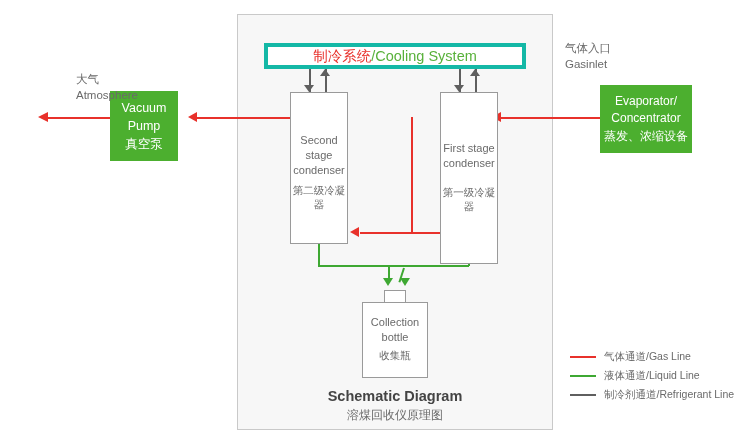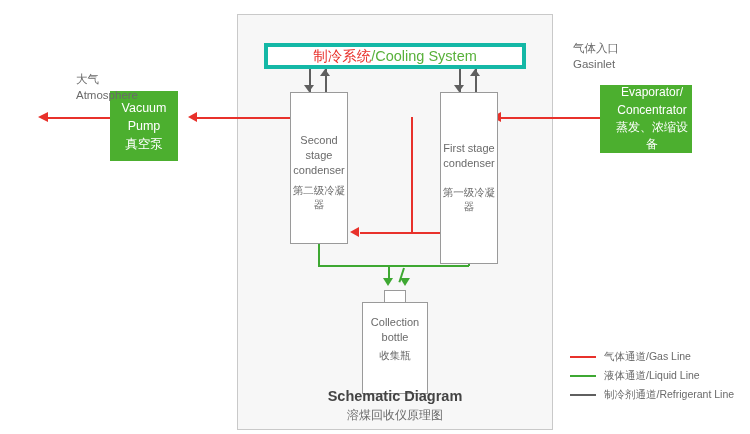--- a/index.html
+++ b/index.html
@@ -85,27 +85,27 @@
     color: #ffffff;
     text-align: center;
     font-size: 12.5px;
     line-height: 1.45;
     display: flex;
     align-items: center;
     justify-content: center;
     box-sizing: border-box;
   }
   #vacuum-pump { left: 110px; top: 91px; width: 68px; height: 70px; }
-  #evaporator  { left: 600px; top: 85px; width: 92px; height: 68px; font-size: 12px; padding-left: 12px; }
+  #evaporator  { left: 600px; top: 85px; width: 92px; height: 68px; font-size: 12px; }
 
   
   .bottle {
     position: absolute;
     left: 362px; top: 302px;
-    width: 66px; height: 92px;
+    width: 66px; height: 76px;
     border: 1px solid #9a9a9a;
     background: #ffffff;
     box-sizing: border-box;
     color: #6a6a6a;
     font-size: 11px;
     line-height: 1.35;
     text-align: center;
     padding-top: 12px;
   }
   .bottle .cn { font-size: 10.5px; margin-top: 3px; }
@@ -121,21 +121,21 @@
 
   
   .free-label {
     position: absolute;
     font-size: 11.5px;
     line-height: 1.4;
     color: #6a6a6a;
     white-space: nowrap;
   }
   #label-gas-outlet { left: 172px; top: 40px; }
-  #label-gas-inlet  { left: 565px; top: 40px; margin-left: 8px; }
+  #label-gas-inlet  { left: 565px; top: 40px; }
   #label-atmosphere { left: 38px; top: 71px; margin-left: 38px; }
 
   
   .title-block {
     position: absolute;
     left: 237px; top: 386px;
     width: 316px;
     text-align: center;
   }
   .title-en {

